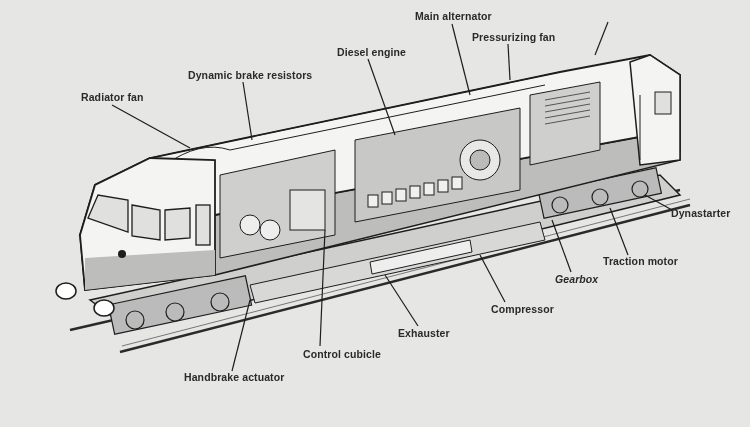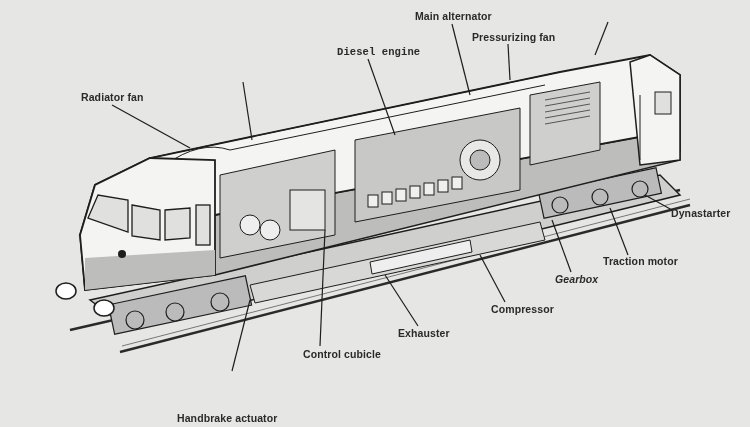--- a/index.html
+++ b/index.html
@@ -112,22 +112,23 @@
       <line x1="505" y1="302" x2="480" y2="255"></line>
       <line x1="418" y1="326" x2="385" y2="275"></line>
       <line x1="320" y1="346" x2="325" y2="230"></line>
       <line x1="232" y1="371" x2="250" y2="300"></line>
     </g>
   </svg>
 
   
   <div class="lbl" style="left:415px;top:10px;">Main alternator</div>
   <div class="lbl" style="left:472px;top:31px;">Pressurizing fan</div>
-  <div class="lbl" style="left:337px;top:46px;font-family:Liberation Mono, monospace;">Diesel engine</div>
+  <div class="lbl" style="left:337px;top:46px;">Diesel engine</div>
+  <div class="lbl" style="left:188px;top:69px;">Dynamic brake resistors</div>
   <div class="lbl" style="left:81px;top:91px;">Radiator fan</div>
   <div class="lbl" style="left:671px;top:207px;">Dynastarter</div>
   <div class="lbl" style="left:603px;top:255px;">Traction motor</div>
   <div class="lbl" style="left:555px;top:273px;font-style:italic;">Gearbox</div>
   <div class="lbl" style="left:491px;top:303px;">Compressor</div>
   <div class="lbl" style="left:398px;top:327px;">Exhauster</div>
   <div class="lbl" style="left:283px;top:348px;margin-left:20px;">Control cubicle</div>
-  <div class="lbl" style="left:177px;top:371px;margin-top:41px;">Handbrake actuator</div>
+  <div class="lbl" style="left:184px;top:371px;">Handbrake actuator</div>
 </div>
 
 </body></html>

